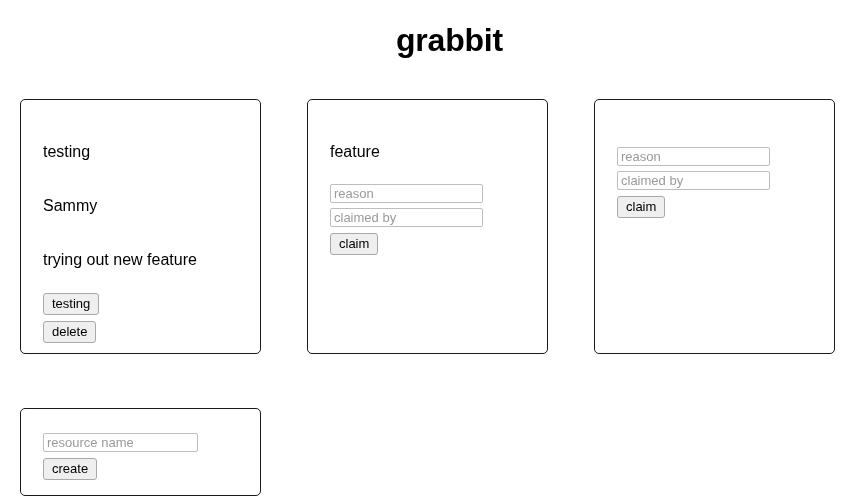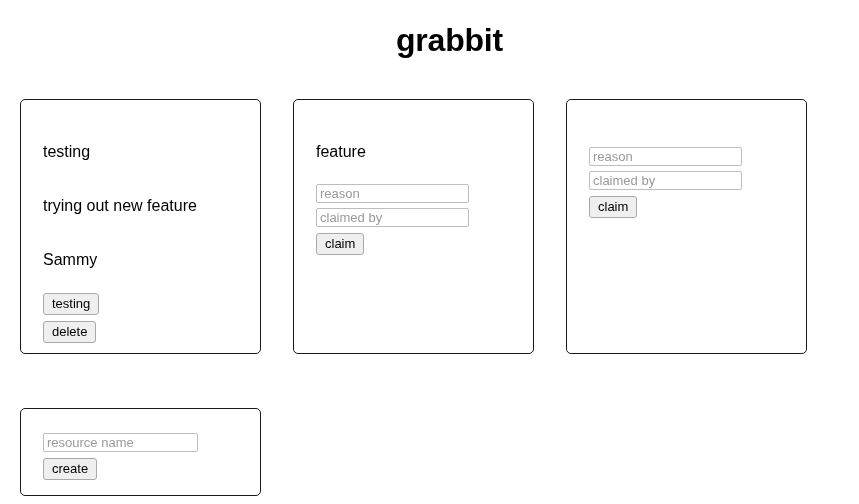--- a/index.html
+++ b/index.html
@@ -32,21 +32,21 @@
     position: absolute;
     left: 20px;
     top: 99px;
     width: 819px;
   }
 
   .row {
     display: flex;
     flex-direction: row;
     align-items: flex-start;
-    gap: 32px;
+    gap: 46px;
   }
 
   .row-second {
     margin-top: 43px;
   }
 
   .card {
     box-sizing: border-box;
     width: 241px;
     background: #ffffff;
@@ -158,22 +158,22 @@
 
 <h1 class="page-title">grabbit</h1>
 
 <div class="board">
 
   <div class="row row-first">
 
     <div class="card card-resource">
       <div class="card-inner">
         <div class="card-title">testing</div>
+        <div class="card-line">Sammy</div>
         <div class="card-line">trying out new feature</div>
-        <div class="card-line">Sammy</div>
         <div class="btn-stack">
           <button class="btn">testing</button>
           <button class="btn">delete</button>
         </div>
       </div>
     </div>
 
     <div class="card card-resource">
       <div class="card-inner">
         <div class="card-title">feature</div>

